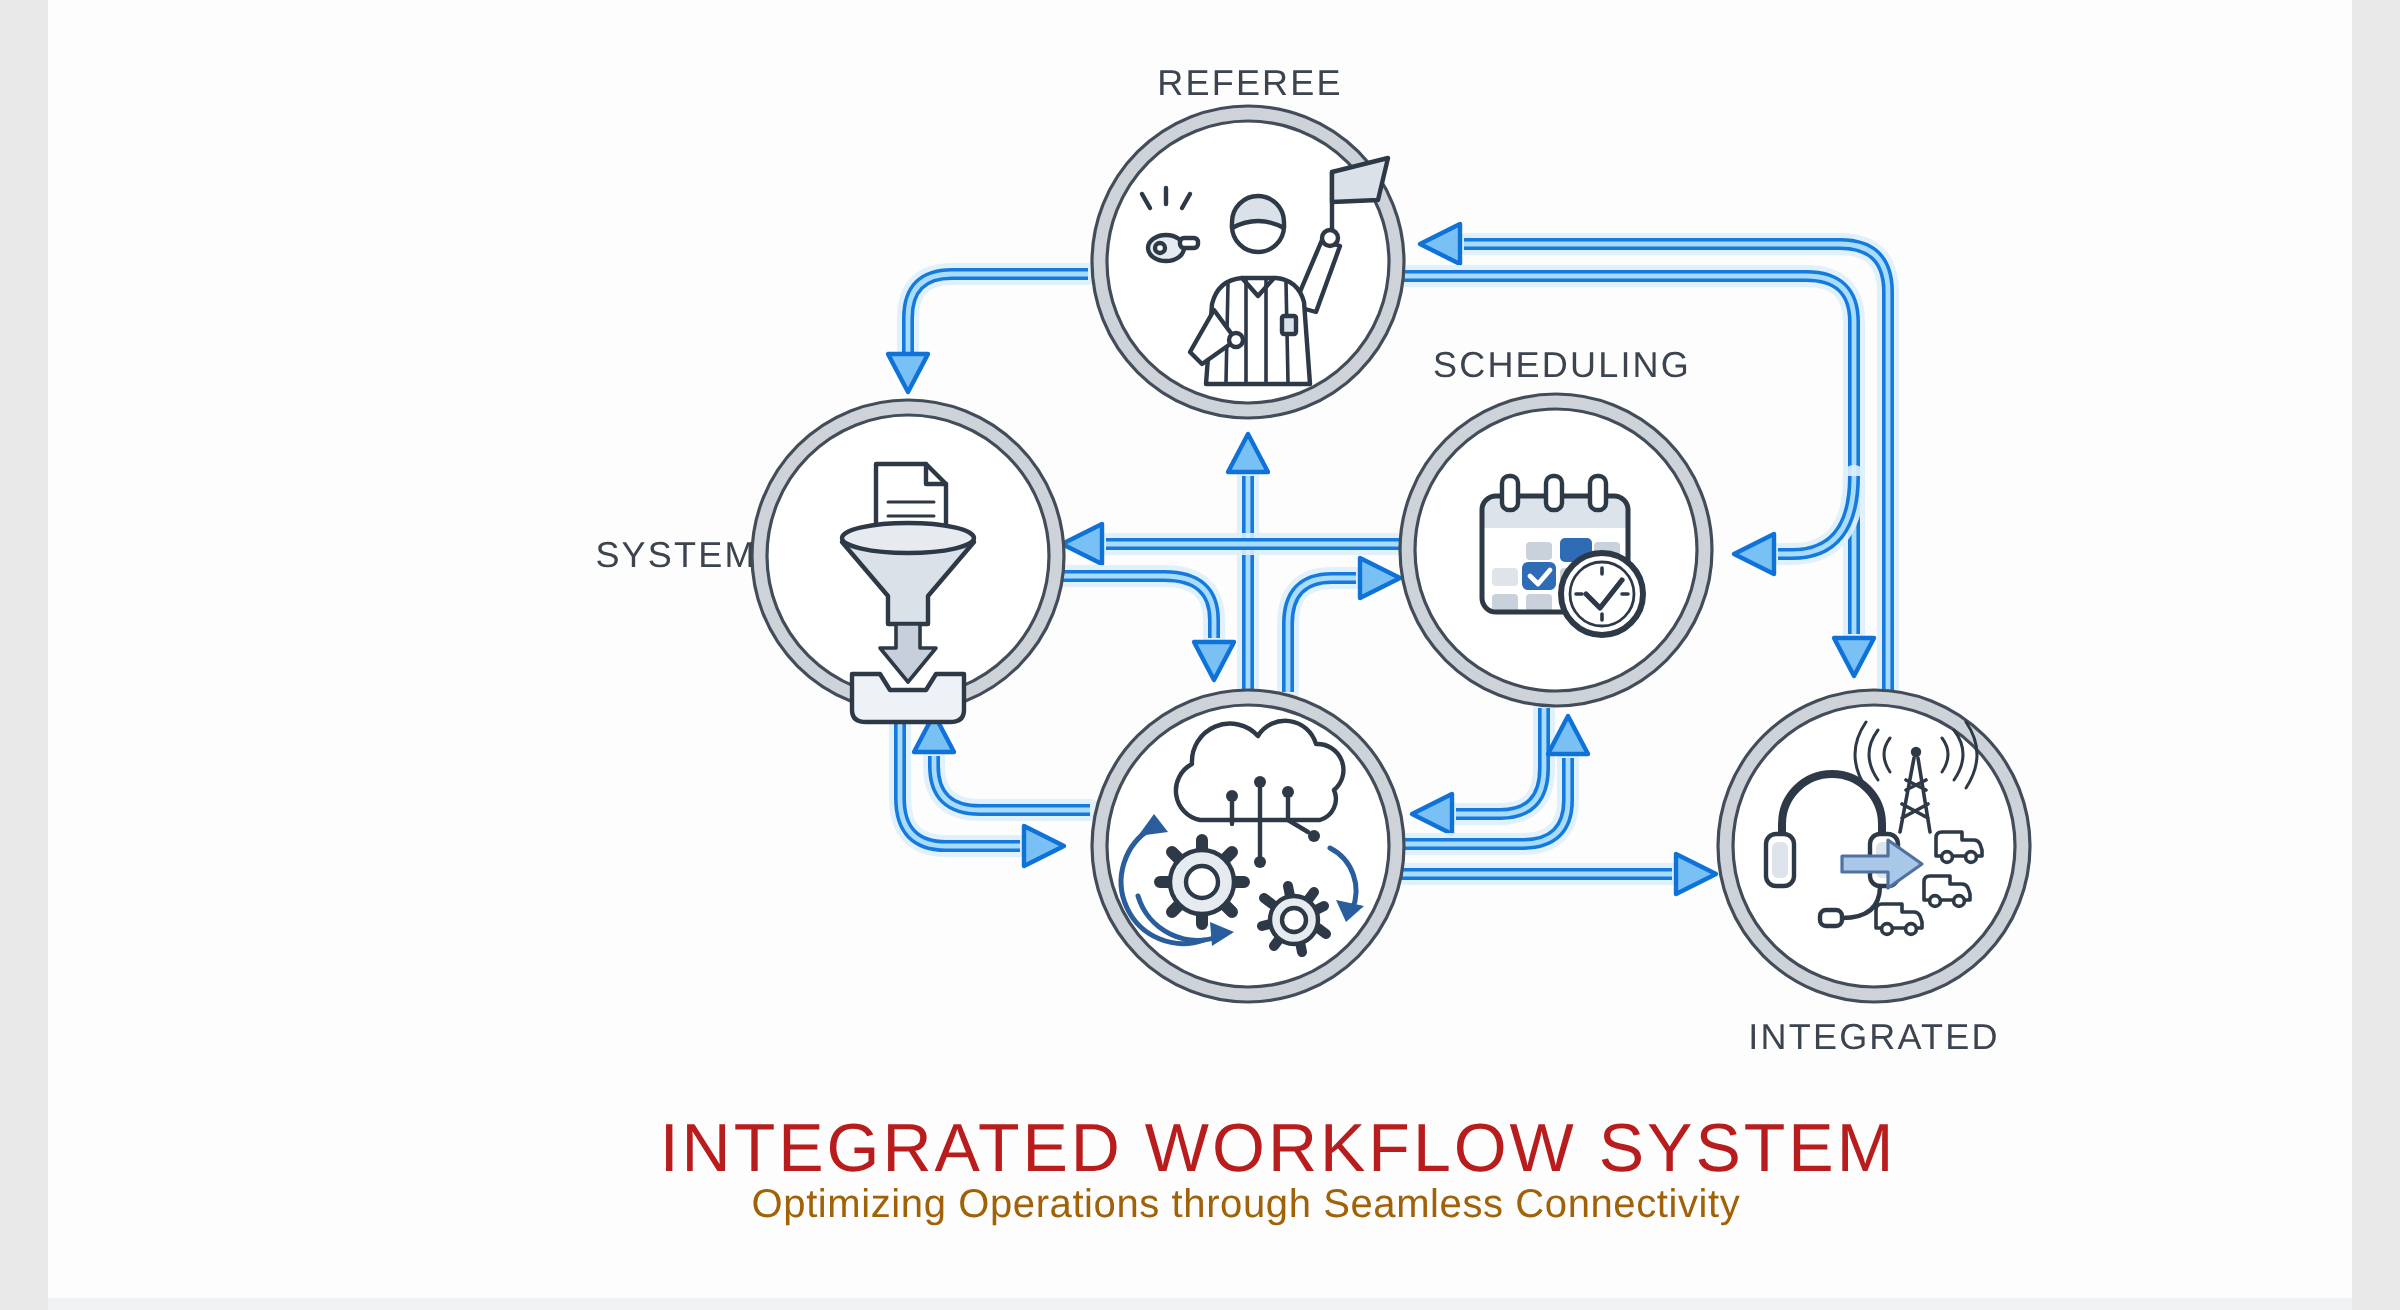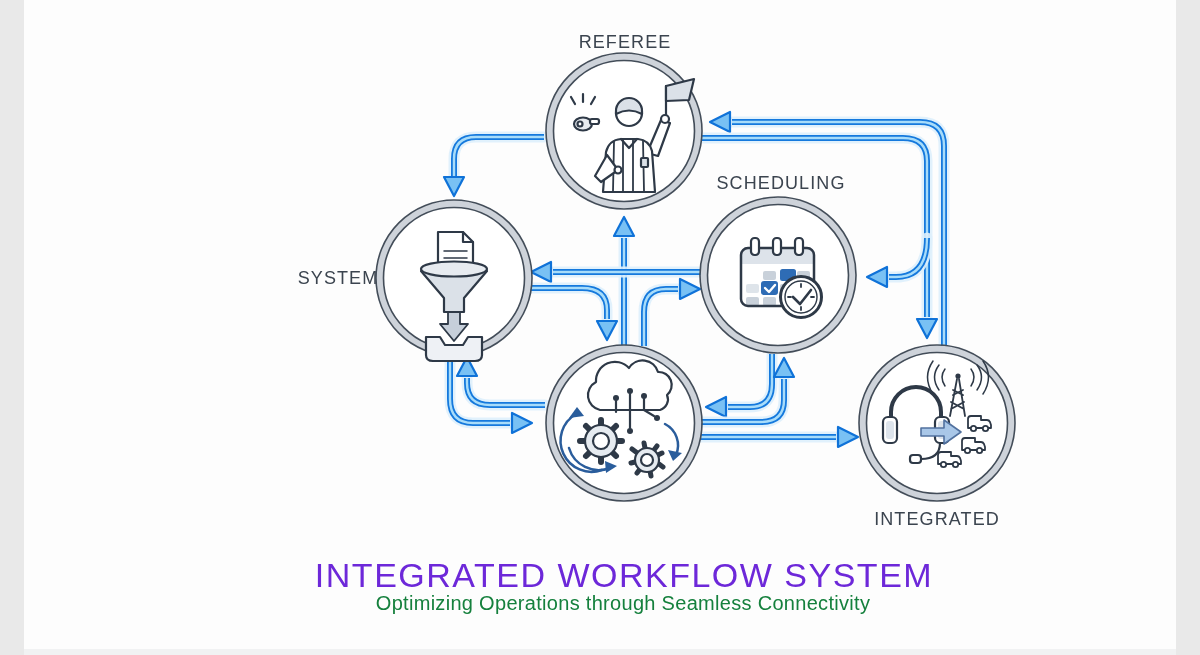--- a/index.html
+++ b/index.html
@@ -31,25 +31,25 @@
   .navyfill{fill:#2e3947}
   .arc{stroke:#2a5d9c;stroke-width:2.5;fill:none;stroke-linecap:round}
   .archd{fill:#2a5d9c}
   
   .node-label{
     position:absolute;transform:translate(-50%,-50%);
     font-size:18px;letter-spacing:1.1px;color:#3b444f;white-space:nowrap;
   }
   .title{
     position:absolute;transform:translate(-50%,-50%);
-    font-size:34px;letter-spacing:1.5px;color:#6d28d9;font-weight:500;white-space:nowrap;
+    font-size:34px;letter-spacing:1.5px;color:#b91c1c;font-weight:500;white-space:nowrap;margin-left:15px;
   }
   .subtitle{
     position:absolute;transform:translate(-50%,-50%);
-    font-size:20px;letter-spacing:.3px;color:#15803d;white-space:nowrap;
+    font-size:20px;letter-spacing:.3px;color:#a16207;white-space:nowrap;
   }
   .bottom-strip{
     position:absolute;left:0;right:0;bottom:0;height:6px;background:#f1f2f3;
   }
 </style>
 </head>
 <body>
 
 <div class="stage">
 

